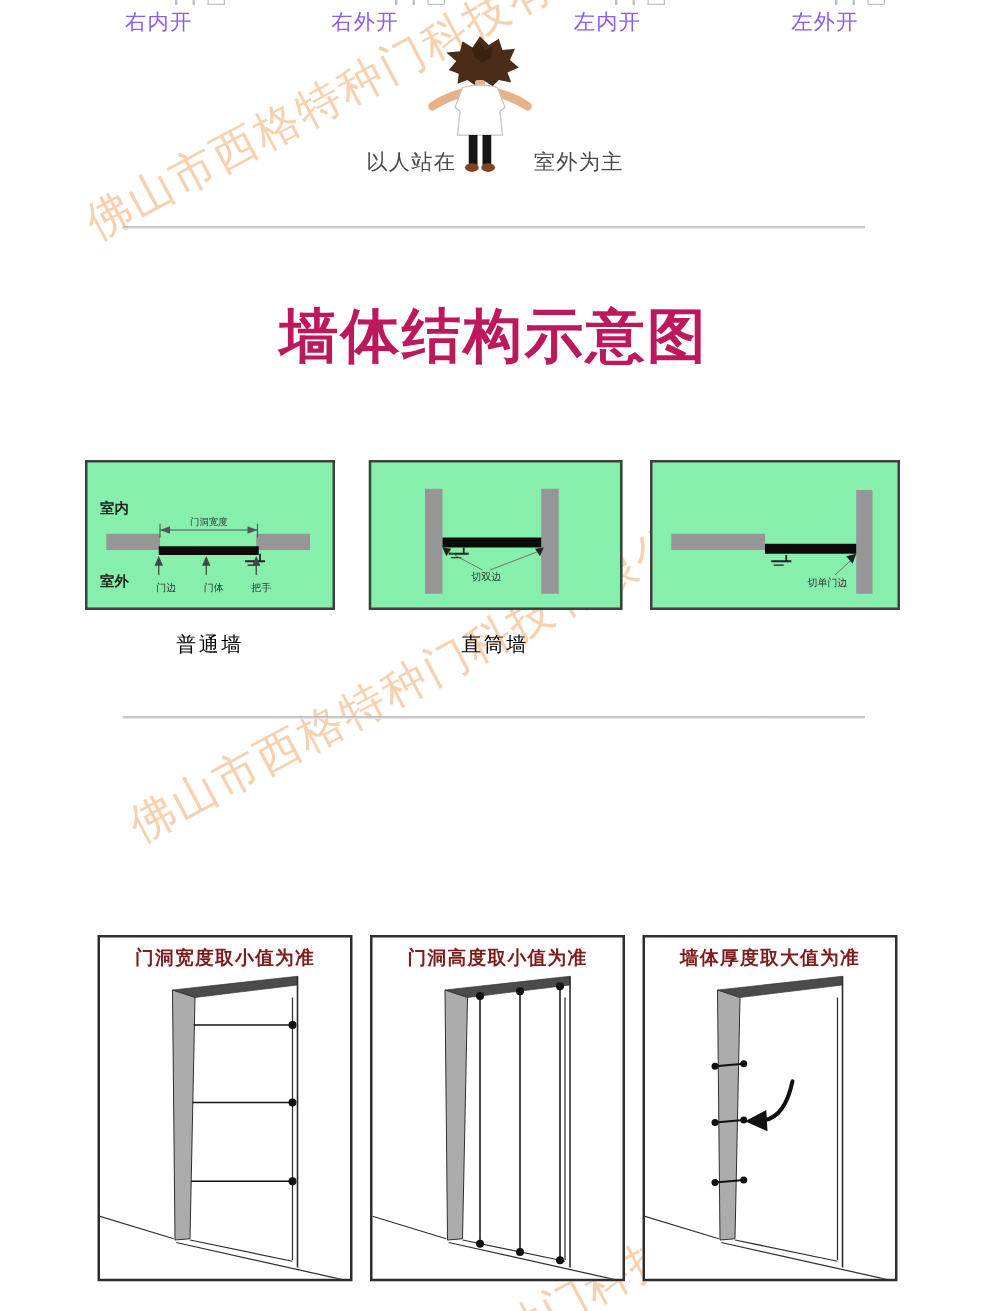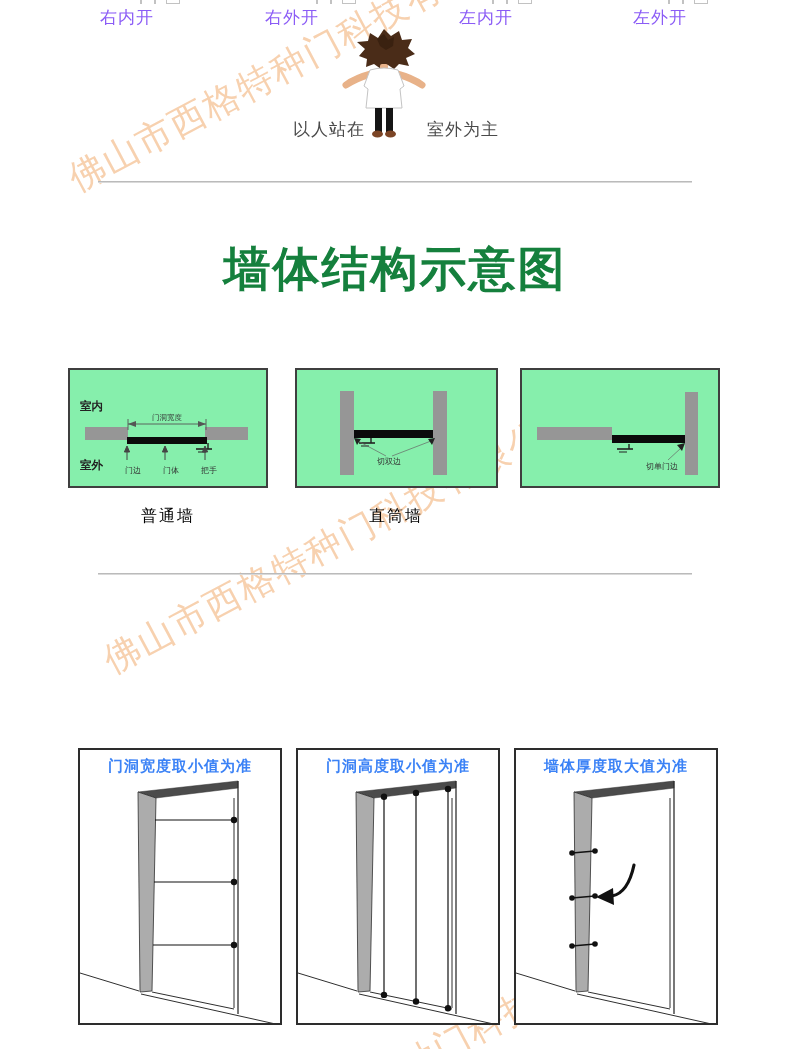--- a/index.html
+++ b/index.html
@@ -24,29 +24,29 @@
   .r-c{left:26px;width:12px;height:3px;background:transparent !important;border:1px solid #c2c2c2;border-top:none;}
   
   .olabel{position:absolute;top:6px;font-size:17px;color:#8b5cf6;letter-spacing:1px;}
   .note{position:absolute;top:118px;font-size:17px;color:#4a4a4a;letter-spacing:1px;}
   .person{position:absolute;left:336px;top:28px;width:96px;height:114px;}
   
   .divider{position:absolute;left:98px;width:594px;height:2px;
     background:linear-gradient(to bottom,#ababab,#e9e9e9);}
   
   .sec-title{position:absolute;left:0;width:790px;margin:0;text-align:center;
-    font-size:47px;font-weight:700;color:#15803d;letter-spacing:2px;}
+    font-size:47px;font-weight:700;color:#be185d;letter-spacing:2px;}
   
   .wbox{position:absolute;top:368px;height:120px;border:2px solid #3f3f3f;background:#86efac;box-sizing:border-box;}
   .wbox svg{display:block;width:100%;height:100%;}
   .caption{position:absolute;top:506px;width:200px;text-align:center;font-size:16px;color:#000000;letter-spacing:2px;}
   
   .mbox{position:absolute;top:748px;width:204px;height:277px;border:2px solid #2d2d2d;background:#fff;box-sizing:border-box;}
   .mbox-title{position:absolute;top:7px;left:0;width:100%;text-align:center;
-    font-size:15px;font-weight:700;color:#3b82f6;letter-spacing:1px;}
+    font-size:15px;font-weight:700;color:#7f1d1d;letter-spacing:1px;}
   .mbox svg{position:absolute;left:0;top:30px;width:200px;height:243px;}
   svg text{font-family:"Liberation Sans","DejaVu Sans",sans-serif;}
 </style>
 </head>
 <body>
 
 <div class="canvas">
 
   <div class="wm wm1">佛山市西格特种门科技有限公司</div>
   <div class="wm wm2">佛山市西格特种门科技有限公司</div>

